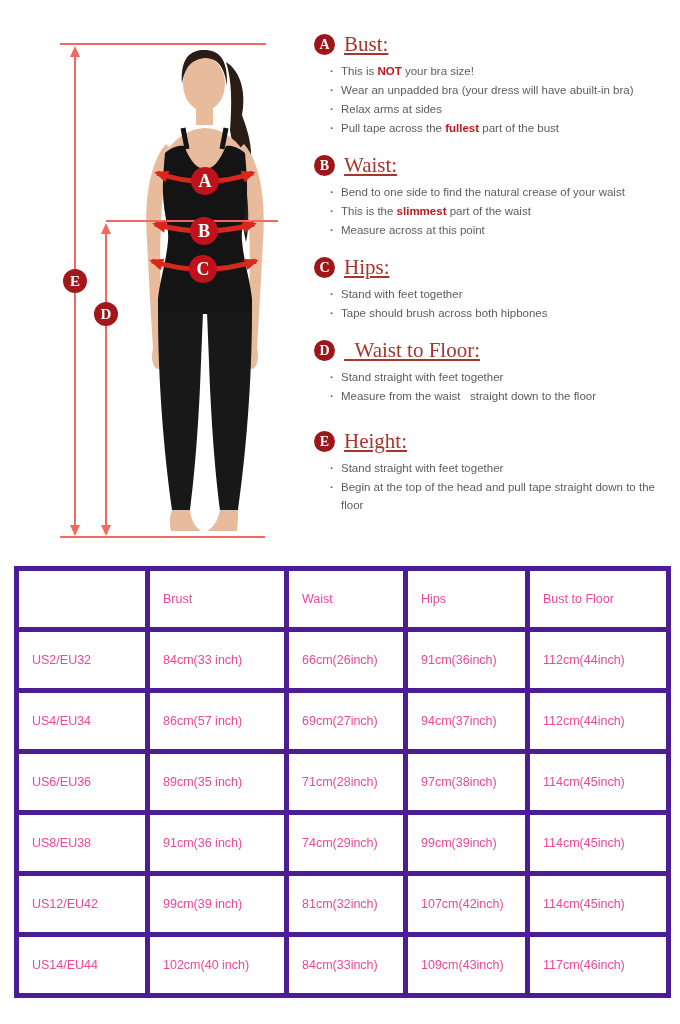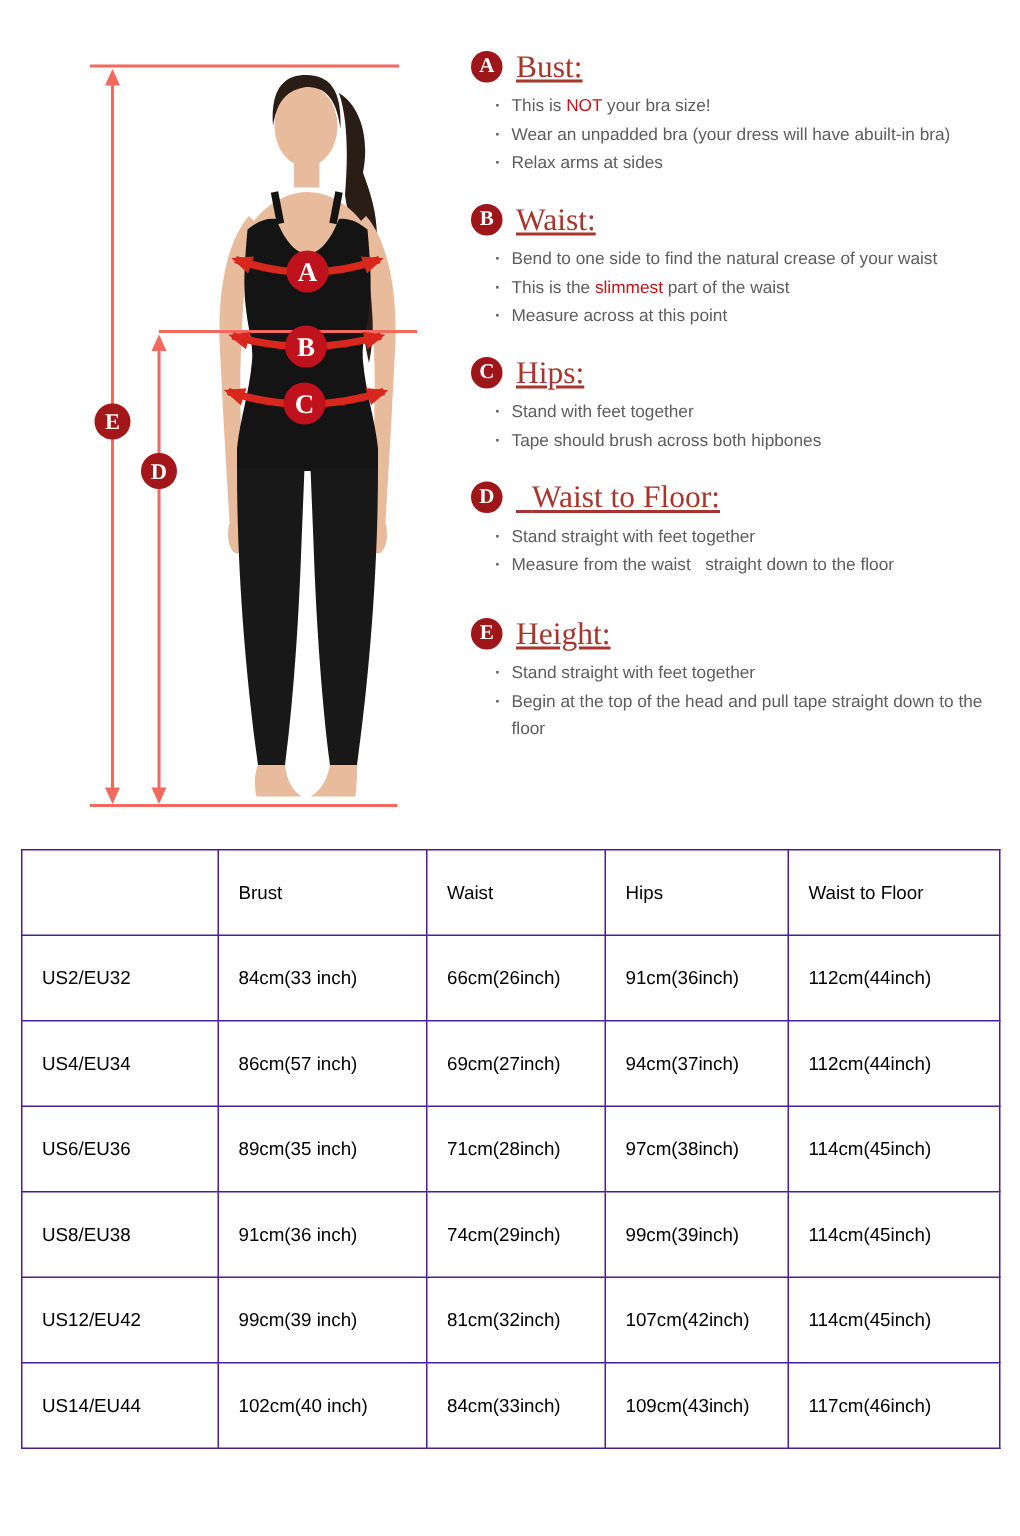--- a/index.html
+++ b/index.html
@@ -11,24 +11,24 @@
   .section.gap-lg{margin-bottom:24px;}
   .sec-head{display:flex;align-items:center;gap:9px;margin-bottom:5px;}
   .badge{width:21px;height:21px;border-radius:50%;background:#9d161a;color:#fff;
          font-family:"Liberation Serif",serif;font-weight:bold;font-size:14px;
          line-height:21px;text-align:center;flex:0 0 21px;}
   .sec-title{font-family:"Liberation Serif",serif;font-size:21px;color:#a8352c;white-space:pre-wrap;text-decoration:underline;}
   .section ul{list-style:none;margin:0;padding:0 0 0 16px;}
   .section li{position:relative;padding-left:11px;font-size:11.5px;color:#5d5d5d;
               line-height:18px;margin-bottom:1px;white-space:pre-wrap;}
   .section li::before{content:"\00B7";position:absolute;left:0;top:0;color:#5d5d5d;font-weight:bold;}
-  .section li .hl{color:#c1161c;font-weight:normal;}
+  .section li .hl{color:#c1161c;font-weight:bold;}
   table{border-collapse:collapse;table-layout:fixed;width:652px;margin:4px 14px 0 14px;}
-  td,th{border:1px solid #4c1d95;height:56px;padding:0 4px 0 13px;text-align:left;
-        vertical-align:middle;font-weight:normal;font-size:12.5px;color:#000000;}
+  td,th{border:5px solid #4c1d95;height:56px;padding:0 4px 0 13px;text-align:left;
+        vertical-align:middle;font-weight:normal;font-size:12.5px;color:#ec4899;}
 </style>
 </head>
 <body>
 
 <div class="top">
   <svg class="figure-svg" width="320" height="562" viewBox="0 0 320 562" xmlns="http://www.w3.org/2000/svg">
     <defs>
       <marker id="mS" markerUnits="userSpaceOnUse" markerWidth="13" markerHeight="13" refX="10" refY="6.5" orient="auto-start-reverse">
         <path d="M1,1.5 L12,6.5 L1,11.5 Z" fill="#f4695f"></path>
       </marker>
@@ -112,20 +112,21 @@
   <div class="sections">
       <div class="section">
         <div class="sec-head">
           <span class="badge">A</span>
           <span class="sec-title">Bust:</span>
         </div>
         <ul>
           <li><span>This is </span><span class="hl">NOT</span><span> your bra size!</span></li>
           <li><span>Wear an unpadded bra (your dress will have abuilt-in bra)</span></li>
           <li><span>Relax arms at sides</span></li>
+          <li><span>Pull tape across the </span><span class="hl">fullest</span><span> part of the bust</span></li>
         </ul>
       </div>
       <div class="section">
         <div class="sec-head">
           <span class="badge">B</span>
           <span class="sec-title">Waist:</span>
         </div>
         <ul>
           <li><span>Bend to one side to find the natural crease of your waist</span></li>
           <li><span>This is the </span><span class="hl">slimmest</span><span> part of the waist</span></li>
@@ -172,21 +173,21 @@
       <col style="width:119px">
     <col style="width:122px">
       <col style="width:141px">
   </colgroup>
   <thead>
       <tr>
         <th></th>
         <th>Brust</th>
         <th>Waist</th>
         <th>Hips</th>
-        <th>Waist to Floor</th>
+        <th>Bust to Floor</th>
       </tr>
     </thead>
   <tbody>
       <tr>
         <td>US2/EU32</td>
         <td>84cm(33 inch)</td>
         <td>66cm(26inch)</td>
         <td>91cm(36inch)</td>
         <td>112cm(44inch)</td>
       </tr>

